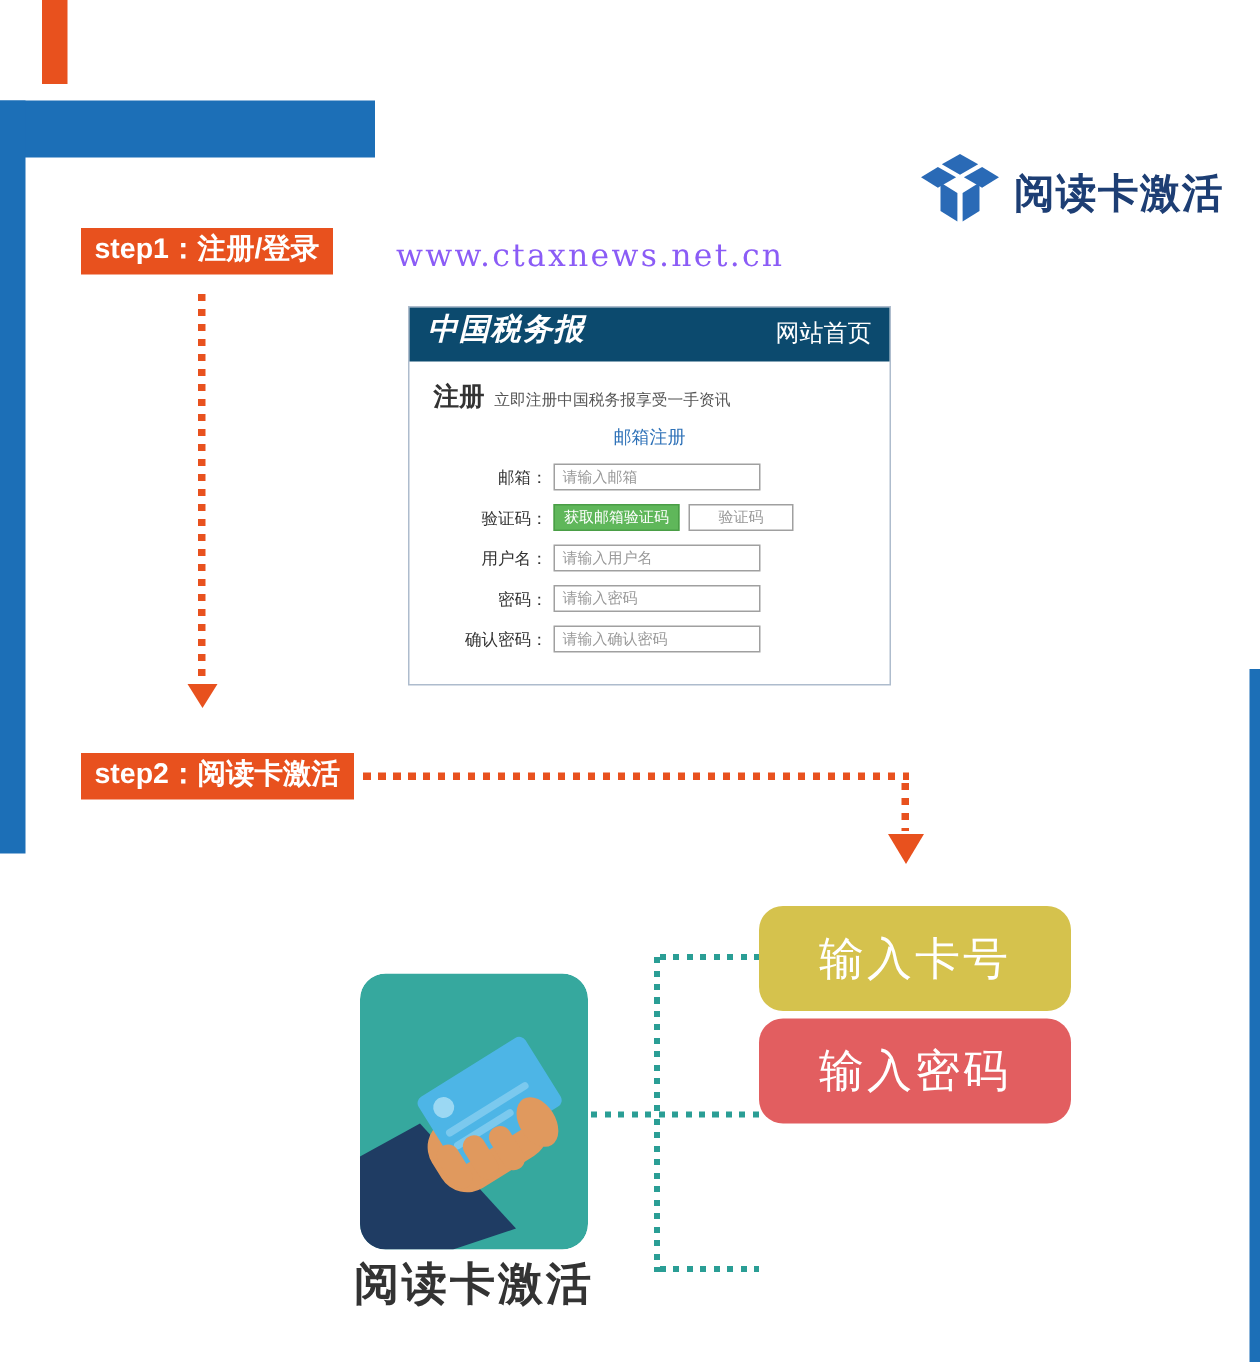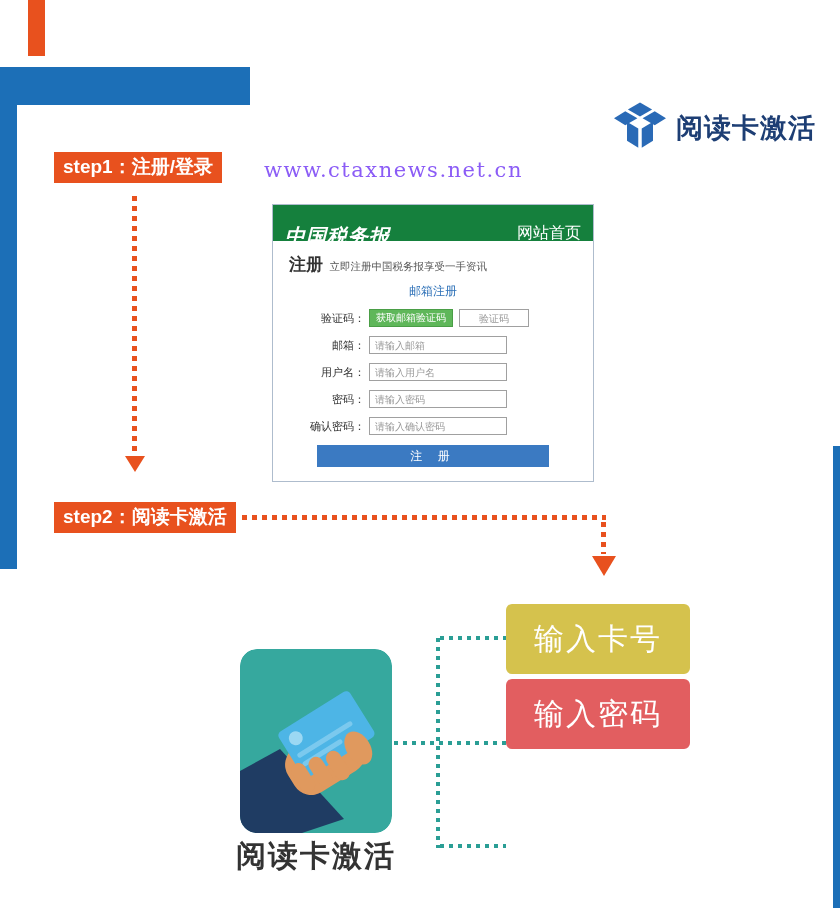--- a/index.html
+++ b/index.html
@@ -31,42 +31,42 @@
   .dot-orange-v { width:5px; background:repeating-linear-gradient(to bottom,#e8511e 0 5px,transparent 5px 10px); }
   .dot-orange-h { height:5px; background:repeating-linear-gradient(to right,#e8511e 0 5px,transparent 5px 10px); }
   .dot-teal-v { width:4px; background:repeating-linear-gradient(to bottom,#2a9e95 0 4px,transparent 4px 9px); }
   .dot-teal-h { height:4px; background:repeating-linear-gradient(to right,#2a9e95 0 4px,transparent 4px 9px); }
   .arrow-down { width:0; height:0; border-left:10px solid transparent; border-right:10px solid transparent; border-top:16px solid #e8511e; }
   .arrow-down.big { border-left-width:12px; border-right-width:12px; border-top-width:20px; }
 
   
   .form-window { position:absolute; left:272px; top:204px; width:322px; background:#fff;
                  border:1px solid #aebccd; }
-  .form-header { height:36px; background:#15803d; display:flex; align-items:flex-start;
-                 justify-content:space-between; padding:18px 12px; }
+  .form-header { height:36px; background:#0c4a6e; display:flex; align-items:flex-end;
+                 justify-content:space-between; padding:8px 12px; }
   .site-brand { color:#fff; font-family:"DejaVu Serif", serif; font-style:italic; font-weight:bold;
                 font-size:20px; letter-spacing:1px; }
   .home-link { color:#fff; font-size:16px; cursor:pointer; }
   .form-body { padding:8px 0 12px; }
   .form-title-row { padding-left:16px; margin-top:4px; }
   .form-title { font-size:17px; font-weight:bold; color:#333; }
   .form-subtitle { font-size:10.5px; color:#555; margin-left:2px; }
   .email-link { text-align:center; color:#2f72b8; font-size:12px; margin:7px 0 3px; cursor:pointer; }
   .f-row { display:flex; align-items:center; margin:9px 0; }
   .f-label { width:96px; text-align:right; font-size:11px; color:#333; padding-right:4px; }
   .f-input { width:138px; height:18px; border:1px solid #a0a0a0; font-size:10px; padding:0 5px; color:#333; }
   .f-input::placeholder { color:#999; }
   .captcha-btn { background:#5fb75a; border:1px solid #4a9e46; color:#fff; font-size:10px;
                  height:18px; padding:0 6px; cursor:pointer; }
   .captcha-input { width:70px; margin-left:6px; text-align:center; }
   .register-btn { display:block; margin:10px auto 2px; width:232px; height:22px; background:#3b7ac2;
                   border:none; color:#fff; font-size:12px; letter-spacing:6px; cursor:pointer; }
 
   
-  .flow-btn { position:absolute; left:506px; width:184px; height:70px; border-radius:6px;
+  .flow-btn { position:absolute; left:506px; width:208px; height:70px; border-radius:16px;
               display:flex; align-items:center; justify-content:center; color:#fff; font-size:30px;
               letter-spacing:2px; }
   .flow-card    { top:604px; background:#d5c24d; }
   .flow-pass    { top:679px; background:#e25e60; }
   .flow-success { top:814px; height:66px; background:#57aadd; }
 
   .illu { position:absolute; left:240px; top:649px; width:152px; height:184px; }
   .caption { position:absolute; left:226px; top:836px; width:180px; text-align:center;
              font-size:30px; font-weight:bold; color:#333; letter-spacing:2px; }
 </style>
@@ -104,46 +104,45 @@
       <span class="home-link">网站首页</span>
     </div>
     <div class="form-body">
       <div class="form-title-row">
         <span class="form-title">注册</span>
         <span class="form-subtitle">立即注册中国税务报享受一手资讯</span>
       </div>
       <div class="email-link">邮箱注册</div>
 
       <div class="f-row">
+        <span class="f-label">邮箱：</span>
+        <input class="f-input" type="text" placeholder="请输入邮箱" style="">
+      </div>
+
+      <div class="f-row">
         <span class="f-label">验证码：</span>
         <button class="captcha-btn">获取邮箱验证码</button>
         <input class="f-input captcha-input" type="text" placeholder="验证码" style="">
-      </div>
-
-      <div class="f-row">
-        <span class="f-label">邮箱：</span>
-        <input class="f-input" type="text" placeholder="请输入邮箱" style="">
       </div>
 
       <div class="f-row">
         <span class="f-label">用户名：</span>
         <input class="f-input" type="text" placeholder="请输入用户名" style="">
       </div>
 
       <div class="f-row">
         <span class="f-label">密码：</span>
         <input class="f-input" type="password" placeholder="请输入密码" style="">
       </div>
 
       <div class="f-row">
         <span class="f-label">确认密码：</span>
         <input class="f-input" type="password" placeholder="请输入确认密码" style="">
       </div>
 
-      <button class="register-btn">注 册</button>
     </div>
   </div>
 
   <div class="abs dot-orange-v" style="left:132px; top:196px; height:256px;"></div>
   <div class="abs arrow-down" style="left:125px; top:456px;"></div>
 
   <div class="badge badge2">step2：阅读卡激活</div>
   <div class="abs dot-orange-h" style="left:242px; top:515px; width:364px;"></div>
   <div class="abs dot-orange-v" style="left:601px; top:522px; height:32px;"></div>
   <div class="abs arrow-down big" style="left:592px; top:556px;"></div>

